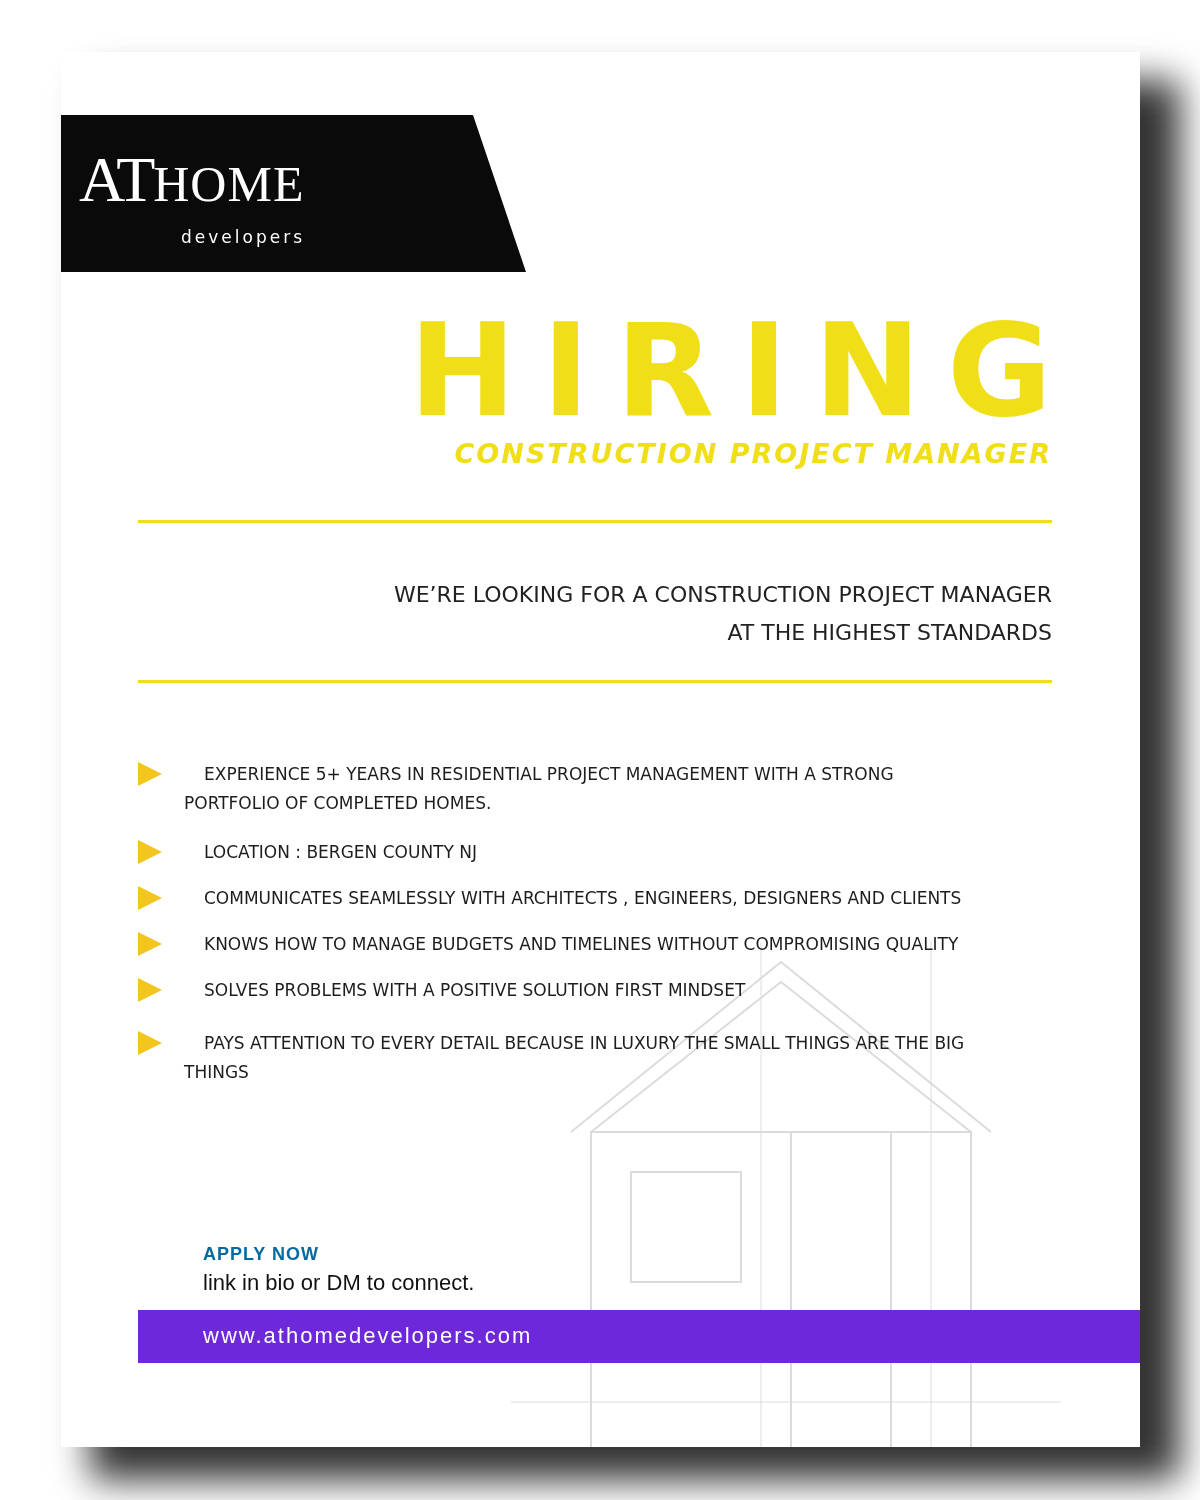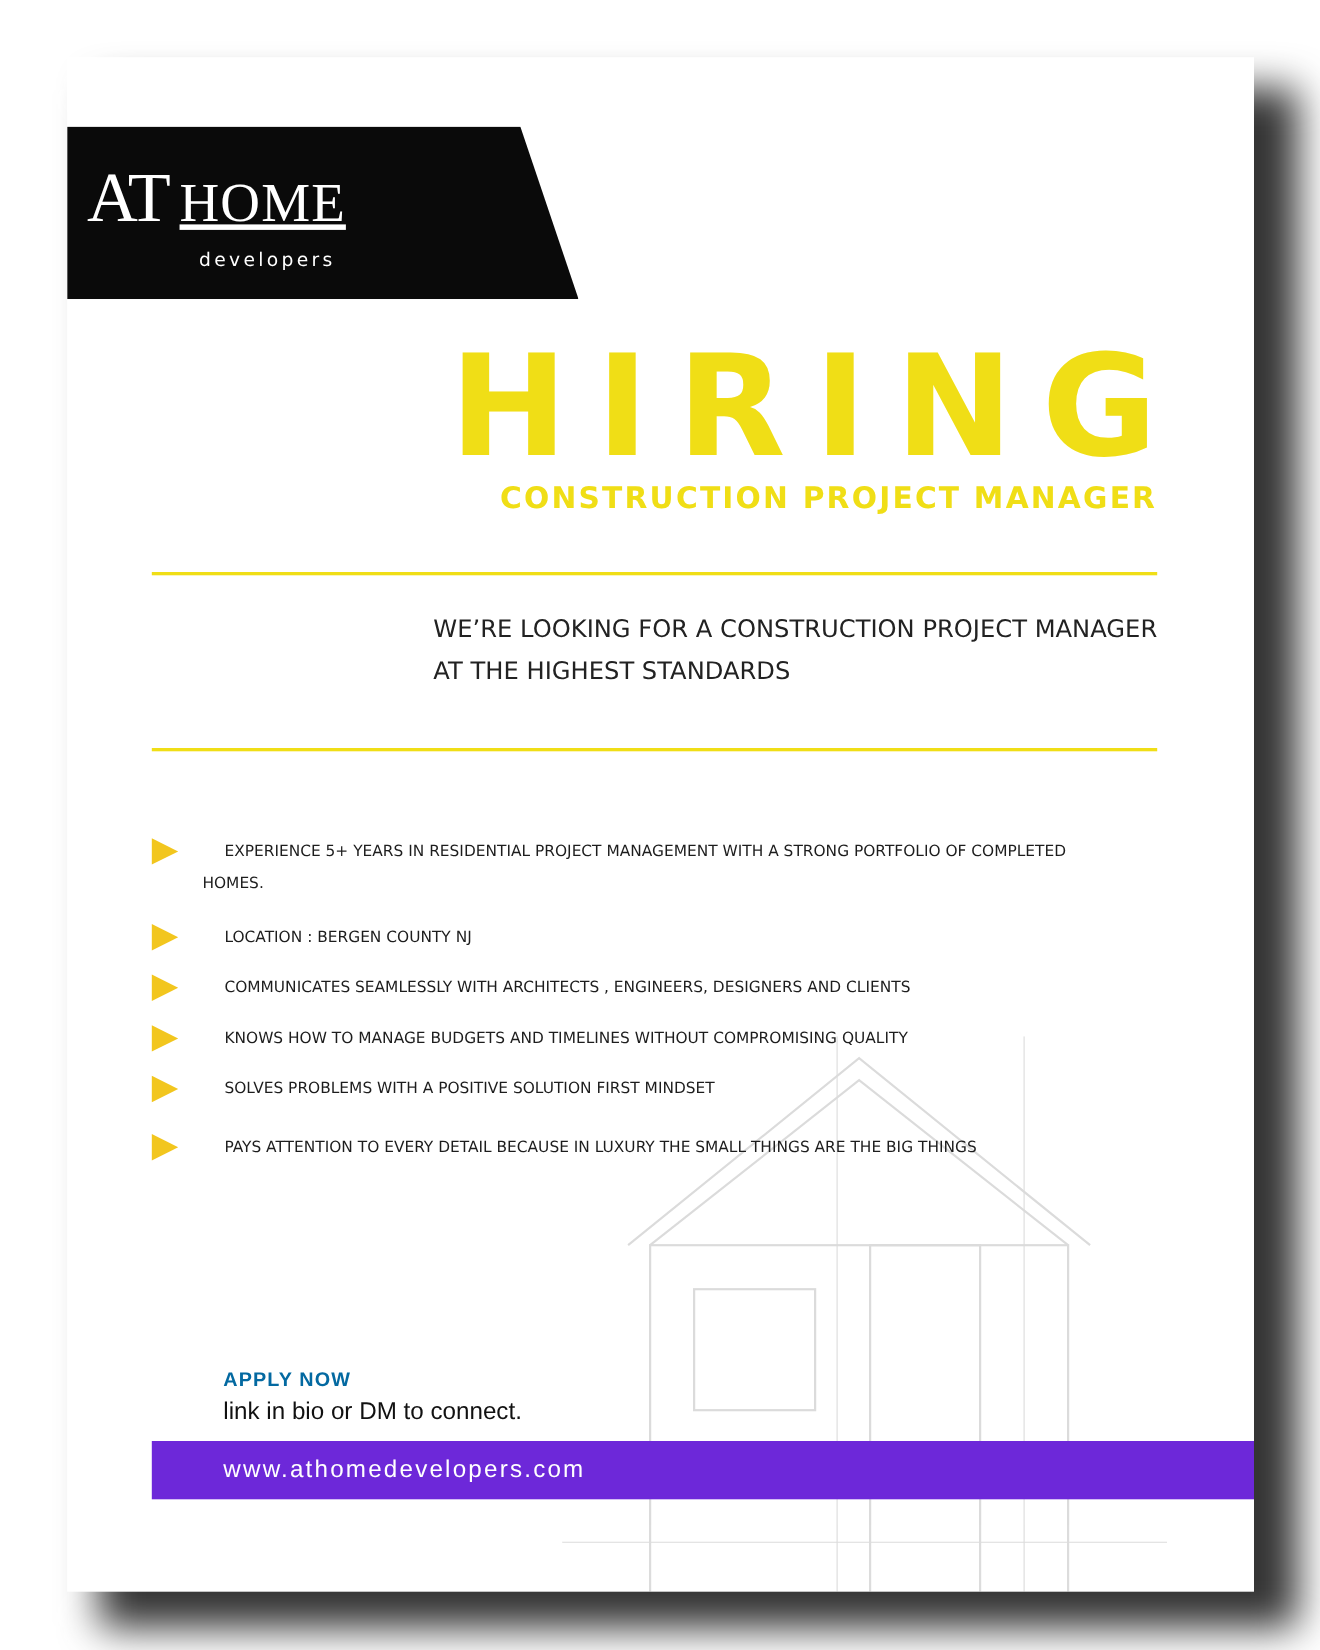--- a/index.html
+++ b/index.html
@@ -2,31 +2,31 @@
 <html><head>
 <meta charset="utf-8">
 <style>
   html, body { margin:0; padding:0; }
   body { width:1200px; height:1500px; background:#ffffff; position:relative; overflow:hidden; font-family:"Liberation Sans", sans-serif; }
   .shadow { position:absolute; left:90px; top:80px; width:1090px; height:1400px; background:#333; filter:blur(18px); border-radius:8px; }
   .page { position:absolute; left:61px; top:52px; width:1079px; height:1395px; background:#ffffff; overflow:hidden; }
   .logo-band { position:absolute; left:0; top:63px; width:465px; height:157px; background:#0a0a0a; clip-path:polygon(0 0, 412px 0, 465px 157px, 0 157px); }
   .logo-main { position:absolute; left:18px; top:28px; color:#fff; font-family:"Liberation Serif", serif; white-space:nowrap; }
   .logo-at { font-size:64px; letter-spacing:-2px; }
-  .logo-home { font-size:50px; letter-spacing:1px; margin-left:10px;text-decoration:underline; }
+  .logo-home { font-size:50px; letter-spacing:1px; margin-left:0; }
   .logo-sub { position:absolute; left:120px; top:112px; color:#fff; font-size:17px; letter-spacing:3px; font-family:"DejaVu Sans", sans-serif; }
   .headline { position:absolute; right:88px; color:#f0de16; font-family:"DejaVu Sans", sans-serif; font-weight:bold; text-align:right; line-height:1; }
   .h1 { top:146px; font-size:118px; letter-spacing:4px; }
   .h2 { top:255px; font-size:128px; letter-spacing:26px; margin-right:-26px; }
-  .h3 { top:388px; font-size:27px; letter-spacing:2px; }
+  .h3 { top:388px; font-size:27px; letter-spacing:2px;font-style:italic; }
   .rule { position:absolute; left:77px; width:914px; height:3px; background:#f0de16; }
-  .intro { position:absolute; right:88px; top:502px; text-align:left; font-size:22px; line-height:38px; color:#222; font-family:"DejaVu Sans", sans-serif; }
+  .intro { position:absolute; right:88px; top:524px; text-align:right; font-size:22px; line-height:38px; color:#222; font-family:"DejaVu Sans", sans-serif; }
   .blueprint { position:absolute; left:450px; top:890px; width:550px; height:520px; opacity:0.35; }
   .bullets { position:absolute; left:75px; top:708px; width:940px; }
-  .bullet { position:relative; padding-left:48px; font-size:14px; line-height:29px; color:#1d1d1d; font-family:"DejaVu Sans", sans-serif; }
+  .bullet { position:relative; padding-left:48px; font-size:17px; line-height:29px; color:#1d1d1d; font-family:"DejaVu Sans", sans-serif; }
   .bullet .tri { position:absolute; left:2px; top:2px; width:0; height:0; border-top:12px solid transparent; border-bottom:12px solid transparent; border-left:24px solid #f2c61e; }
   .bullet .txt { display:block; padding-left:20px; text-indent:0; }
   .bullet.wrap .txt { padding-left:0; text-indent:20px; }
   .apply { position:absolute; left:142px; top:1192px; color:#0369a1; font-size:18px; font-weight:bold; letter-spacing:1px; }
   .apply-sub { position:absolute; left:142px; top:1218px; color:#111; font-size:22px; }
   .url-bar { position:absolute; left:77px; top:1258px; width:1002px; height:53px; background:#6d28d9; }
   .url-text { position:absolute; left:65px; top:13px; color:#ffffff; font-size:22px; letter-spacing:2px; }
 </style>
 </head>
 <body>

